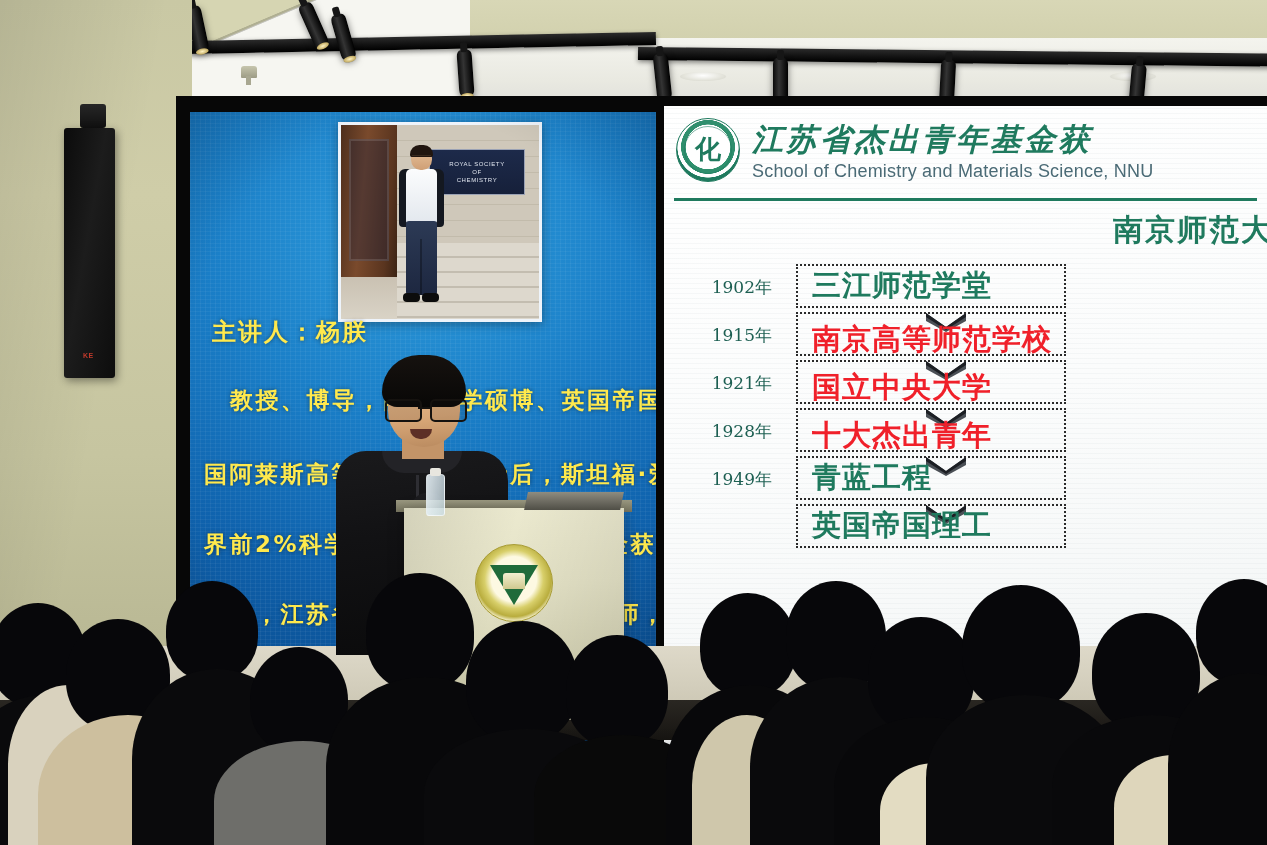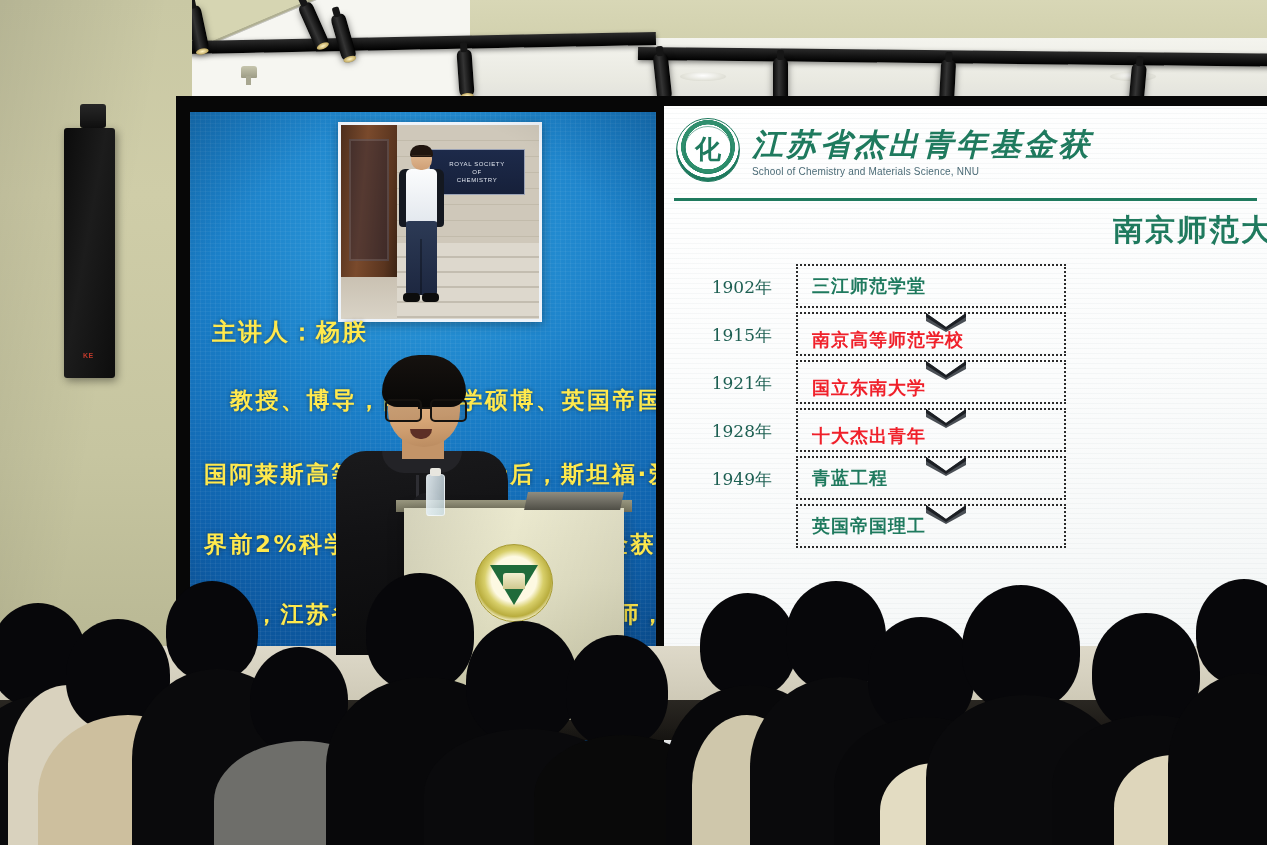--- a/index.html
+++ b/index.html
@@ -115,32 +115,32 @@
   .emblem .hua{position:absolute;left:50%;top:50%;transform:translate(-50%,-52%);
     font-size:26px;color:#1f7a5e;font-weight:bold;font-family:"DejaVu Sans",sans-serif;}
   .emblem .ring-txt{position:absolute;inset:3px;border-radius:50%;
     border:5px solid rgba(31,122,94,.0);}
   .emblem::after{content:"";position:absolute;left:7px;top:7px;right:7px;bottom:7px;border-radius:50%;
     border:1px solid rgba(31,122,94,.55);}
 
   .sw-titles{display:flex;flex-direction:column;justify-content:center;}
   .sw-cn{font-size:31px;color:#1f7a5e;font-weight:bold;letter-spacing:3px;
     font-family:"DejaVu Serif","Liberation Serif",serif;font-style:italic;}
-  .sw-en{font-size:10px;color:#4b6b76;letter-spacing:.2px;margin-top:0;}
+  .sw-en{font-size:18px;color:#4b6b76;letter-spacing:.2px;margin-top:0;}
 
   .sw-slide-title{position:absolute;right:-6px;top:104px;font-size:30px;color:#1f7a5e;font-weight:bold;
     letter-spacing:2px;white-space:nowrap;font-family:"DejaVu Sans",sans-serif;}
 
   .tl{position:absolute;left:238px;top:156px;width:380px;}
   .tl-row{position:relative;height:48px;margin-bottom:0;}
   .tl-year{position:absolute;left:-222px;top:14px;width:92px;text-align:right;
     font-size:17px;color:#1d5f52;font-family:"DejaVu Serif","Liberation Serif",serif;}
   .tl-box{position:absolute;left:-106px;top:2px;width:270px;height:44px;
     border:2px dotted #2a2a2a;display:flex;align-items:center;padding-left:14px;box-sizing:border-box;}
-  .tl-box span{font-size:18px;font-weight:bold;letter-spacing:1px;font-family:"DejaVu Sans",sans-serif;}
+  .tl-box span{font-size:29px;font-weight:bold;letter-spacing:1px;font-family:"DejaVu Sans",sans-serif;}
   .tl-box.green span{color:#1f7a5e;}
   .tl-box.red span{color:#f0202a;margin-top:12px;}
   .tl-arrow{position:absolute;left:22px;top:50px;width:44px;height:20px;}
   .tl-arrow svg{display:block;}
 
   
   .person{position:absolute;left:330px;top:355px;width:180px;height:300px;z-index:6;}
   .p-hair{position:absolute;left:52px;top:0;width:84px;height:52px;border-radius:44px 44px 18px 18px;
     background:linear-gradient(180deg,#16120f,#080706);}
   .p-face{position:absolute;left:58px;top:16px;width:72px;height:76px;border-radius:34px 34px 40px 40px;
@@ -327,21 +327,21 @@
           <svg width="44" height="20" viewBox="0 0 44 20">
               <polygon points="2,1 22,15 42,1 42,9 22,20 2,9" fill="#4a4f55"></polygon>
               <polygon points="2,1 22,15 42,1 42,5 22,18 2,5" fill="#1c1f24"></polygon>
             </svg>
         </div>
       </div>
 
       <div class="tl-row">
         <div class="tl-year">1921年</div>
         <div class="tl-box red">
-          <span>国立东南大学</span>
+          <span>国立中央大学</span>
         </div>
         <div class="tl-arrow">
           <svg width="44" height="20" viewBox="0 0 44 20">
               <polygon points="2,1 22,15 42,1 42,9 22,20 2,9" fill="#4a4f55"></polygon>
               <polygon points="2,1 22,15 42,1 42,5 22,18 2,5" fill="#1c1f24"></polygon>
             </svg>
         </div>
       </div>
 
       <div class="tl-row">

